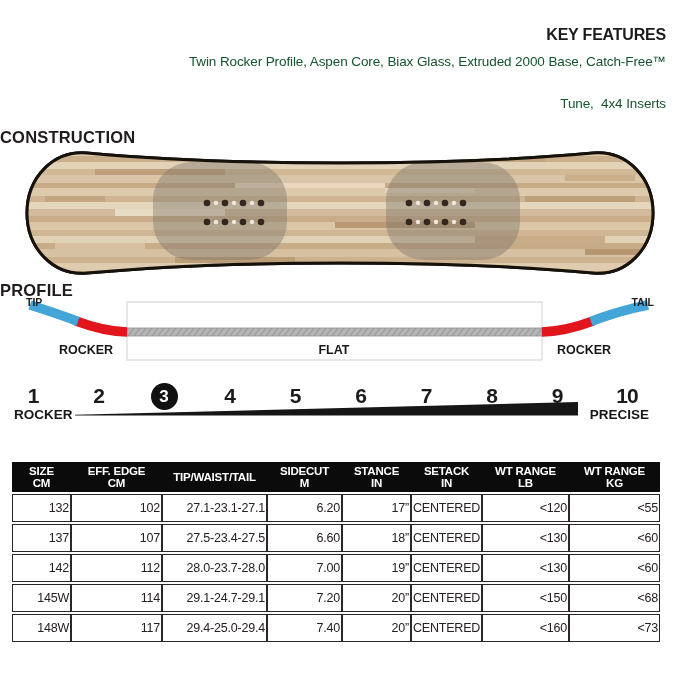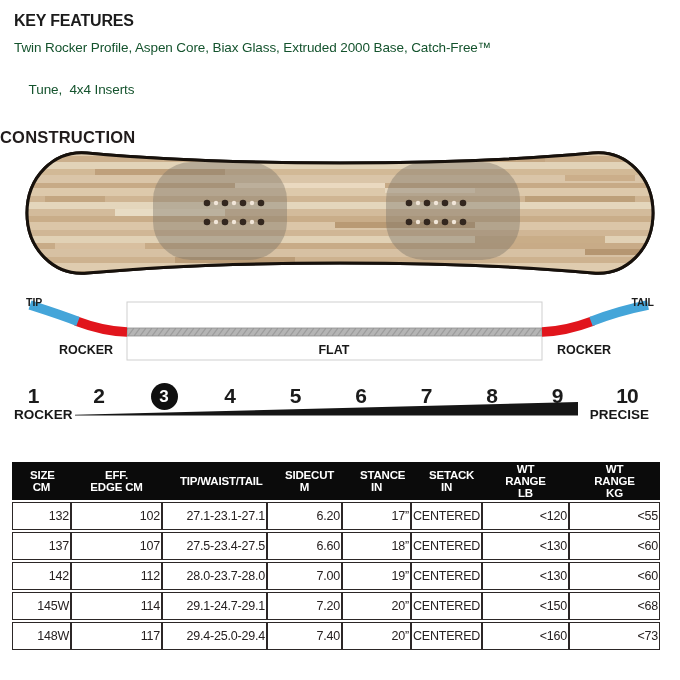--- a/index.html
+++ b/index.html
@@ -1,42 +1,42 @@
 <!DOCTYPE html>
 <html><head>
 <meta charset="utf-8">
 <style>
   html,body{margin:0;padding:0;background:#fff;}
   .page{
     position:relative;width:680px;height:680px;background:#ffffff;overflow:hidden;
     font-family:"Liberation Sans",sans-serif;color:#1d1d1d;
   }
   
-  .kf{position:absolute;left:14px;top:12px;right:14px;}
+  .kf{position:absolute;left:14px;top:26px;right:14px;text-align:right;}
   .kf h1{margin:0 0 7px 0;font-size:16px;font-weight:bold;letter-spacing:-0.2px;color:#1b1b1b;}
   .kf p{margin:0;font-size:13.5px;line-height:21px;color:#14532d;white-space:pre-wrap;letter-spacing:-0.1px;}
   
   .sec-title{position:absolute;left:0;width:100%;text-align:left;font-size:16.5px;font-weight:bold;letter-spacing:0.2px;color:#211c1c;}
   .t-construction{top:128px;}
   .t-profile{top:281px;}
   
   .board-svg{position:absolute;left:25px;top:148px;}
   .profile-svg{position:absolute;left:14px;top:296px;}
   .wedge-svg{position:absolute;left:0;top:398px;}
   
   .scale-wrap{position:absolute;left:0;top:384px;width:680px;height:44px;}
   .scale-num{position:absolute;top:0;width:36px;text-align:center;font-size:21px;font-weight:bold;letter-spacing:-1px;color:#1b1b1b;}
   .scale-num.sel{width:27px;height:27px;line-height:27px;background:#101010;color:#fff;border-radius:50%;font-size:17px;top:-1px;letter-spacing:0;}
   .scale-side{position:absolute;top:23px;font-size:13.5px;font-weight:bold;letter-spacing:0;color:#181818;}
   .scale-side.left{left:14px;}
   .scale-side.right{right:31px;}
   
   .spec{position:absolute;left:12px;top:460px;width:648px;border-collapse:separate;border-spacing:0 2px;table-layout:fixed;}
   .spec th{background:#0b0b0b;color:#ffffff;font-size:11.5px;font-weight:bold;letter-spacing:-0.2px;
-           height:28px;padding:0 17px;border:1px solid #0b0b0b;text-align:center;}
+           height:28px;padding:0 10px;border:1px solid #0b0b0b;text-align:center;}
   .spec td{background:#ffffff;border:1.5px solid #2c2727;height:26px;padding:0 1px;
            font-size:12.5px;color:#262020;text-align:right;letter-spacing:-0.2px;}
 </style>
 </head>
 <body>
 
 <div class="page">
 
   <div class="kf">
     <h1>KEY FEATURES</h1>
@@ -118,20 +118,21 @@
           <circle cx="420" cy="74" r="3.3" fill="#33271f"></circle>
           <circle cx="438" cy="74" r="3.3" fill="#33271f"></circle>
         <circle cx="393" cy="74" r="2.2" fill="#f1e6d9"></circle>
           <circle cx="411" cy="74" r="2.2" fill="#f1e6d9"></circle>
           <circle cx="429" cy="74" r="2.2" fill="#f1e6d9"></circle>
       </g>
     </g>
     <path d="M 62,5 C 150,13 235,15 315,15 C 395,15 480,13 568,5 C 601,2 628,29 628,65 C 628,101 601,128 568,125 C 480,117 395,115 315,115 C 235,115 150,117 62,125 C 29,128 2,101 2,65 C 2,29 29,2 62,5 Z" fill="none" stroke="#17110c" stroke-width="3"></path>
   </svg>
 
+  <div class="sec-title t-profile">PROFILE</div>
 
   <svg class="profile-svg" width="652" height="74" viewBox="0 0 652 74">
     <defs>
       <pattern id="hatch" width="6" height="8" patternUnits="userSpaceOnUse">
         <rect width="6" height="8" fill="#b5b5b5"></rect>
         <path d="M0,8 L6,0" stroke="#9c9c9c" stroke-width="1.2"></path>
       </pattern>
     </defs>
     <rect x="113" y="6" width="415" height="58" fill="none" stroke="#cfcfcf" stroke-width="1"></rect>
     <rect x="113" y="32" width="415" height="8" fill="url(#hatch)" stroke="#8f8f8f" stroke-width="0.8"></rect>

